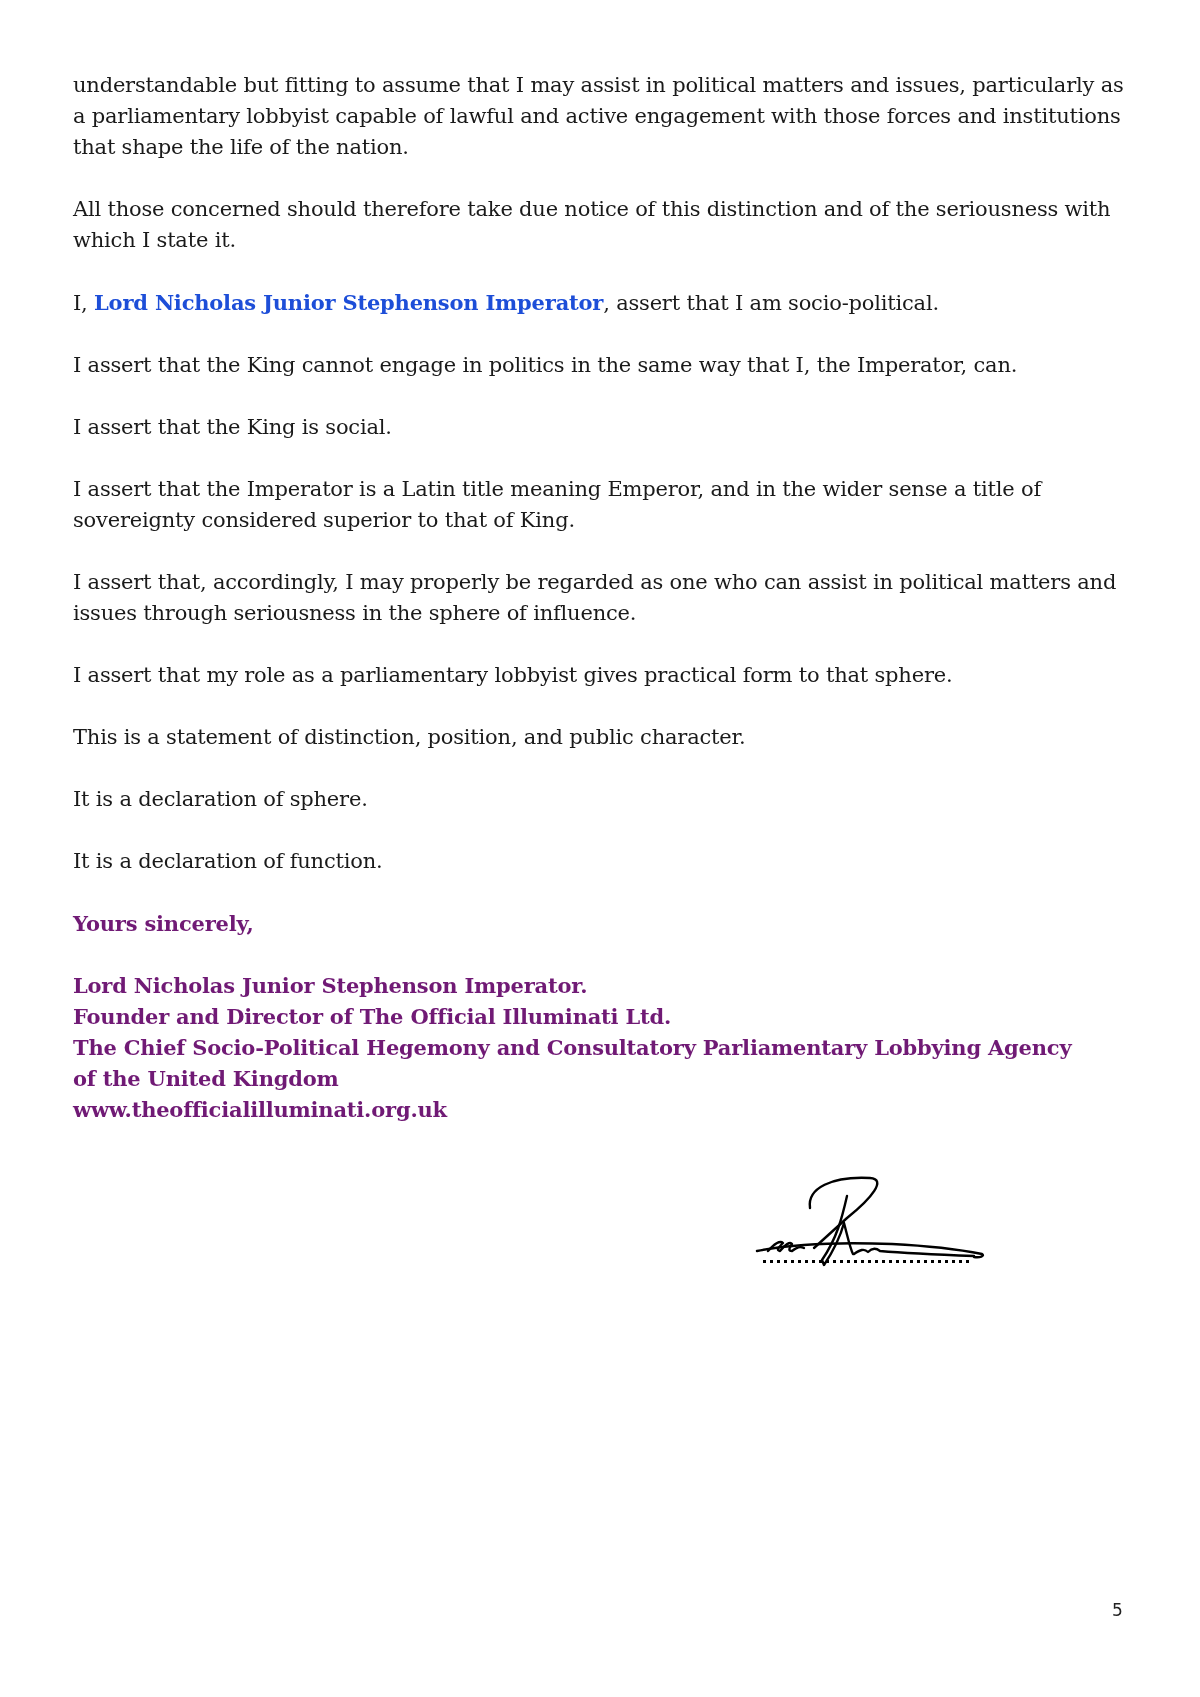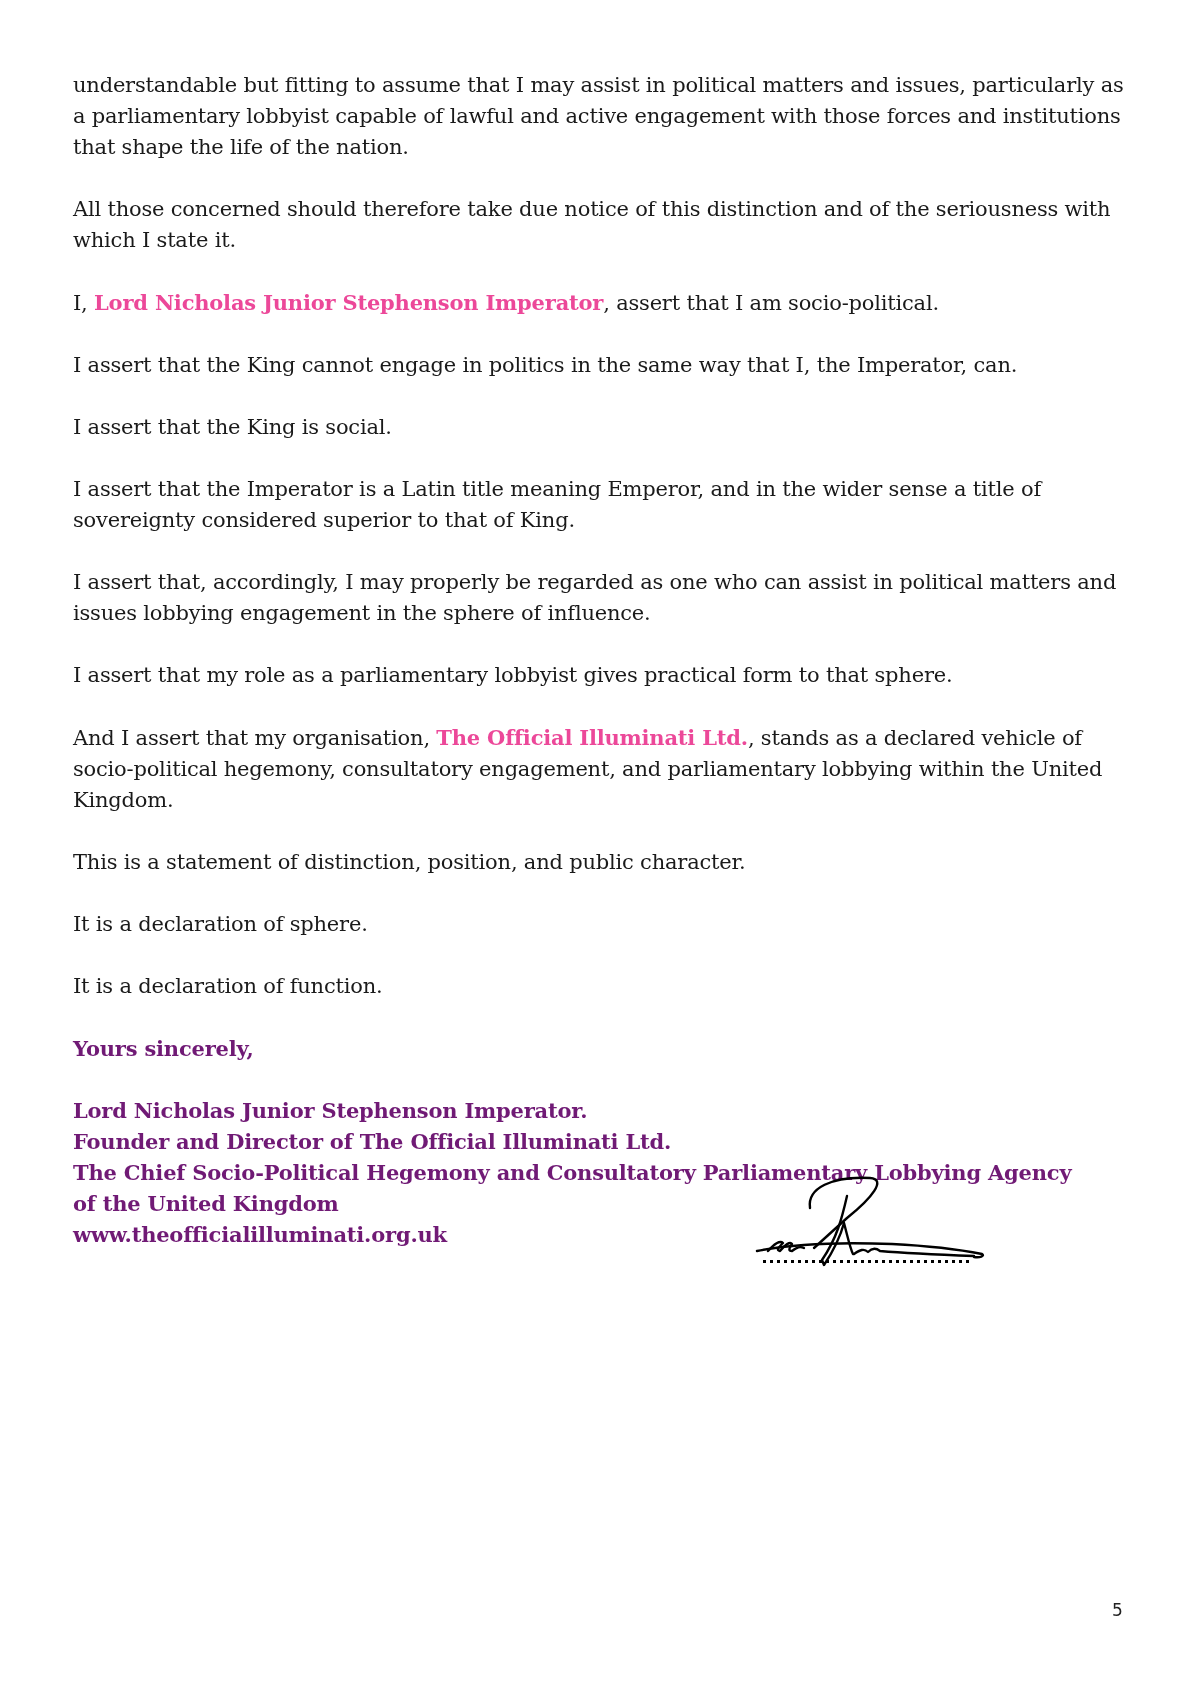--- a/index.html
+++ b/index.html
@@ -4,44 +4,43 @@
   <style>
     html, body { margin: 0; padding: 0; background: #ffffff; }
     body { width: 1200px; height: 1697px; position: relative; overflow: hidden; }
     .page {
       position: absolute; left: 73px; top: 70px; width: 1060px;
       font-family: "DejaVu Serif", "Liberation Serif", serif;
       font-size: 21px; line-height: 31px; color: #1a1a1a;
       letter-spacing: -0.2px;
     }
     .page p { margin: 0 8px 31px 0; }
-    .page b { font-weight: bold; color: #ec4899; }
+    .page b { font-weight: bold; color: #1d4ed8; }
     .closing { font-weight: bold; color: #701a75; }
     .closing .line { display: block; }
     .closing .gap { height: 31px; }
     .signature { position: absolute; left: 752px; top: 1168px; width: 250px; height: 120px; }
     .page-number {
       position: absolute; left: 1112px; top: 1600px;
       font-family: "DejaVu Sans", "Liberation Sans", sans-serif; font-size: 17px; color: #222;
     }
   </style>
 </head>
 <body>
 
 <div class="page">
   <div id="paragraphs">
       <p><span>understandable but fitting to assume that I may assist in political matters and issues, particularly as a parliamentary lobbyist capable of lawful and active engagement with those forces and institutions that shape the life of the nation.</span></p>
       <p><span>All those concerned should therefore take due notice of this distinction and of the seriousness with which I state it.</span></p>
       <p><span>I, </span><b>Lord Nicholas Junior Stephenson Imperator</b><span>, assert that I am socio-political.</span></p>
       <p><span>I assert that the King cannot engage in politics in the same way that I, the Imperator, can.</span></p>
       <p><span>I assert that the King is social.</span></p>
       <p><span>I assert that the Imperator is a Latin title meaning Emperor, and in the wider sense a title of sovereignty considered superior to that of King.</span></p>
-      <p><span>I assert that, accordingly, I may properly be regarded as one who can assist in political matters and issues lobbying engagement in the sphere of influence.</span></p>
+      <p><span>I assert that, accordingly, I may properly be regarded as one who can assist in political matters and issues through seriousness in the sphere of influence.</span></p>
       <p><span>I assert that my role as a parliamentary lobbyist gives practical form to that sphere.</span></p>
-      <p><span>And I assert that my organisation, </span><b>The Official Illuminati Ltd.</b><span>, stands as a declared vehicle of socio-political hegemony, consultatory engagement, and parliamentary lobbying within the United Kingdom.</span></p>
       <p><span>This is a statement of distinction, position, and public character.</span></p>
       <p><span>It is a declaration of sphere.</span></p>
       <p><span>It is a declaration of function.</span></p>
     </div>
 
   <div class="closing">
     <span class="line">Yours sincerely,</span>
     <div class="gap"></div>
     <span class="line">Lord Nicholas Junior Stephenson Imperator.</span>
     <span class="line">Founder and Director of The Official Illuminati Ltd.</span>

